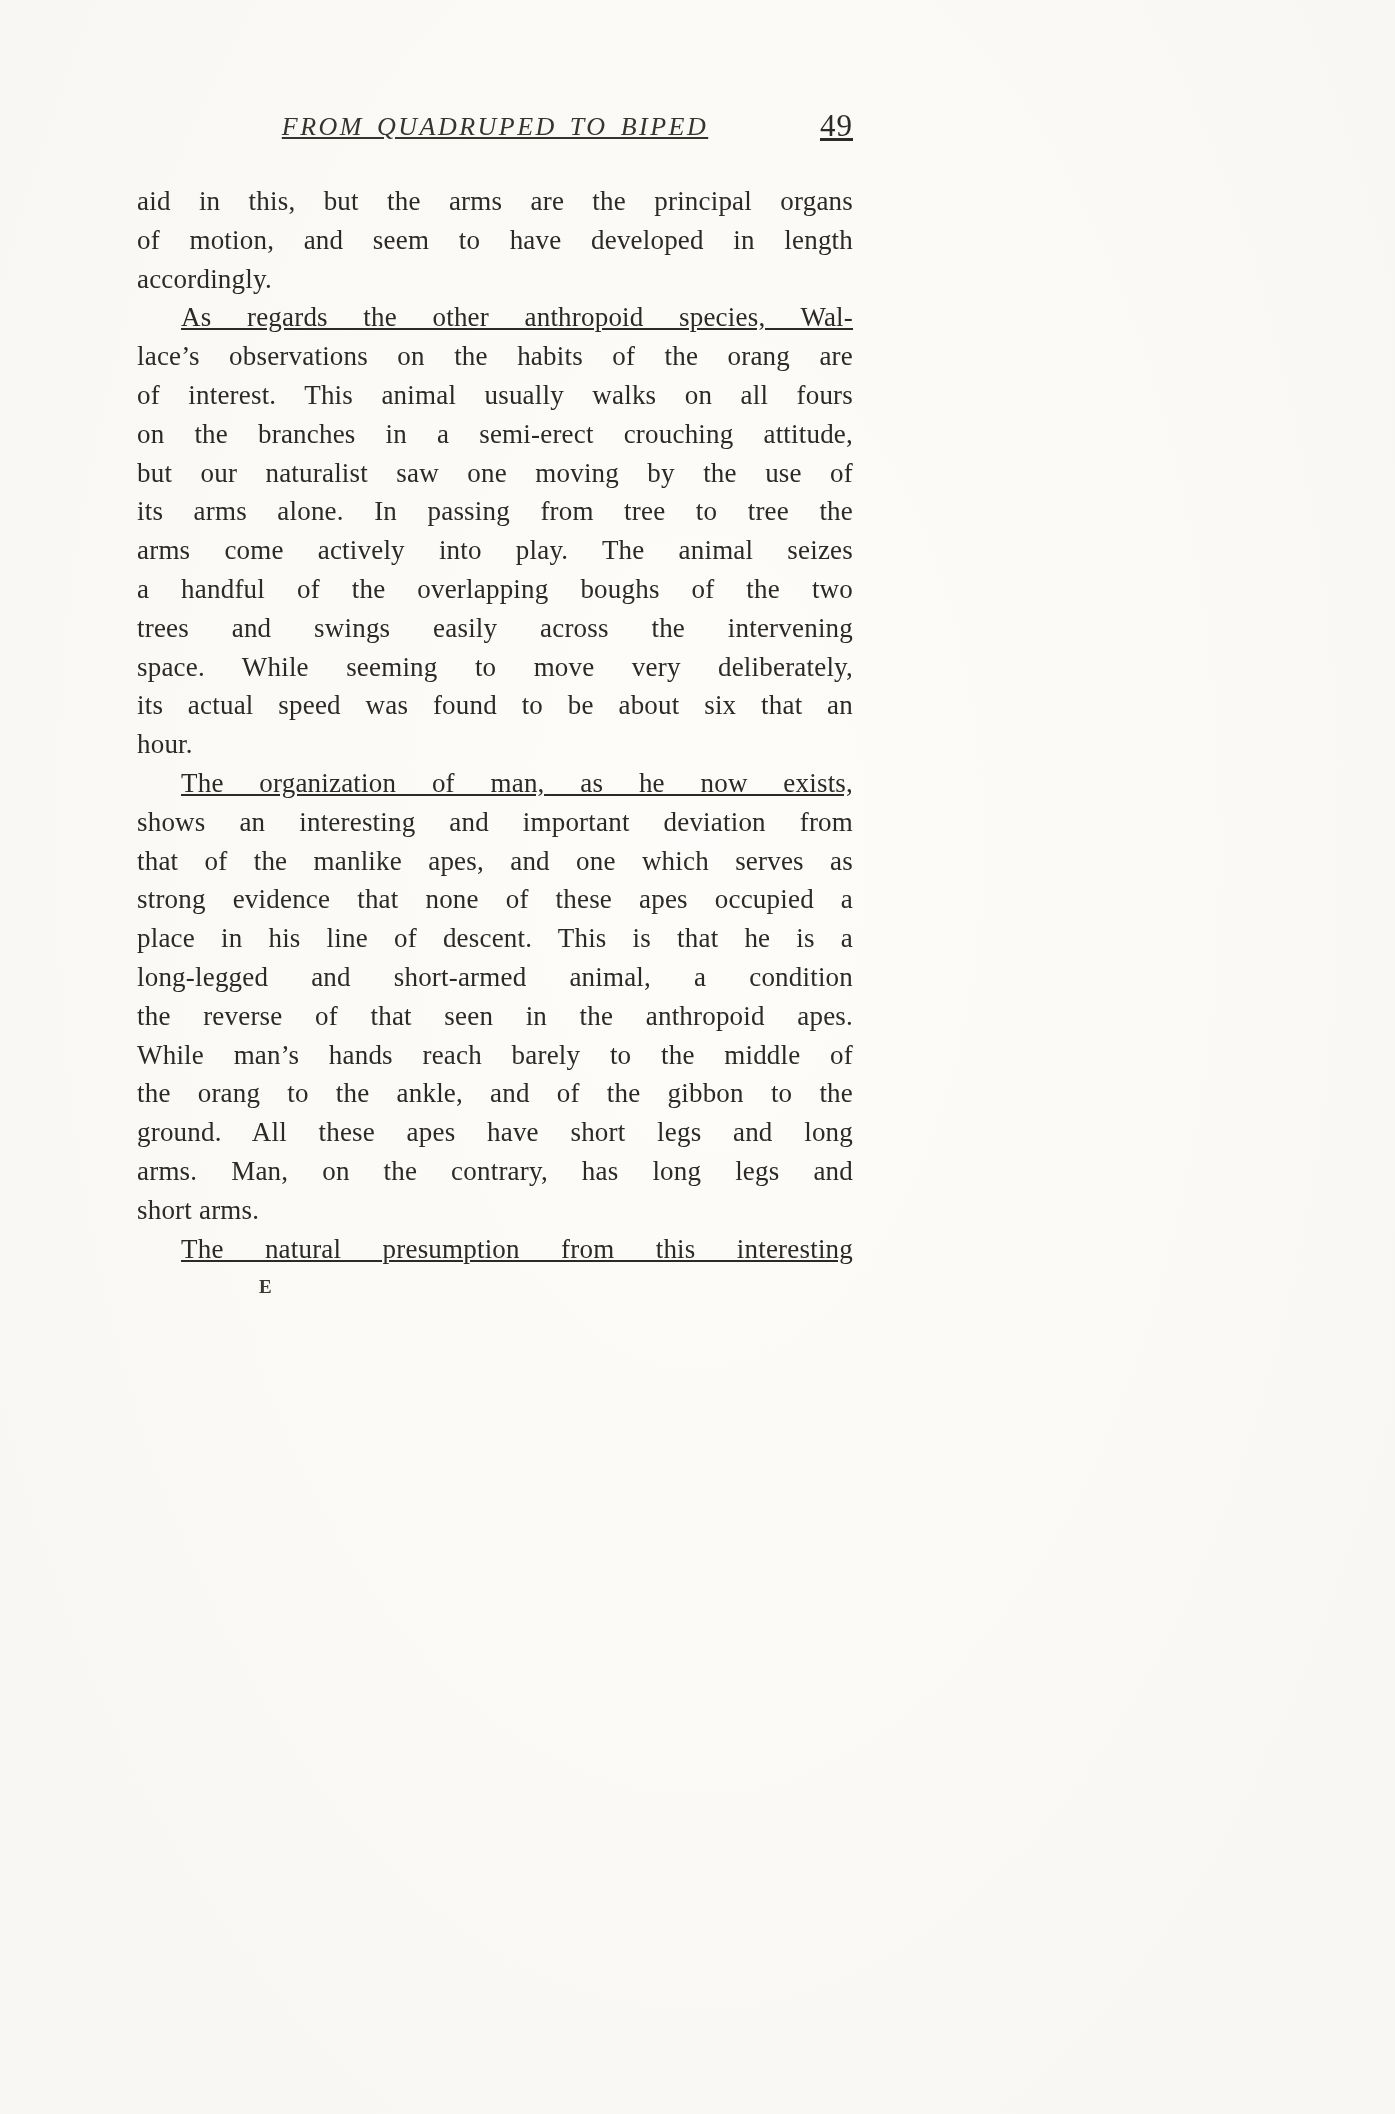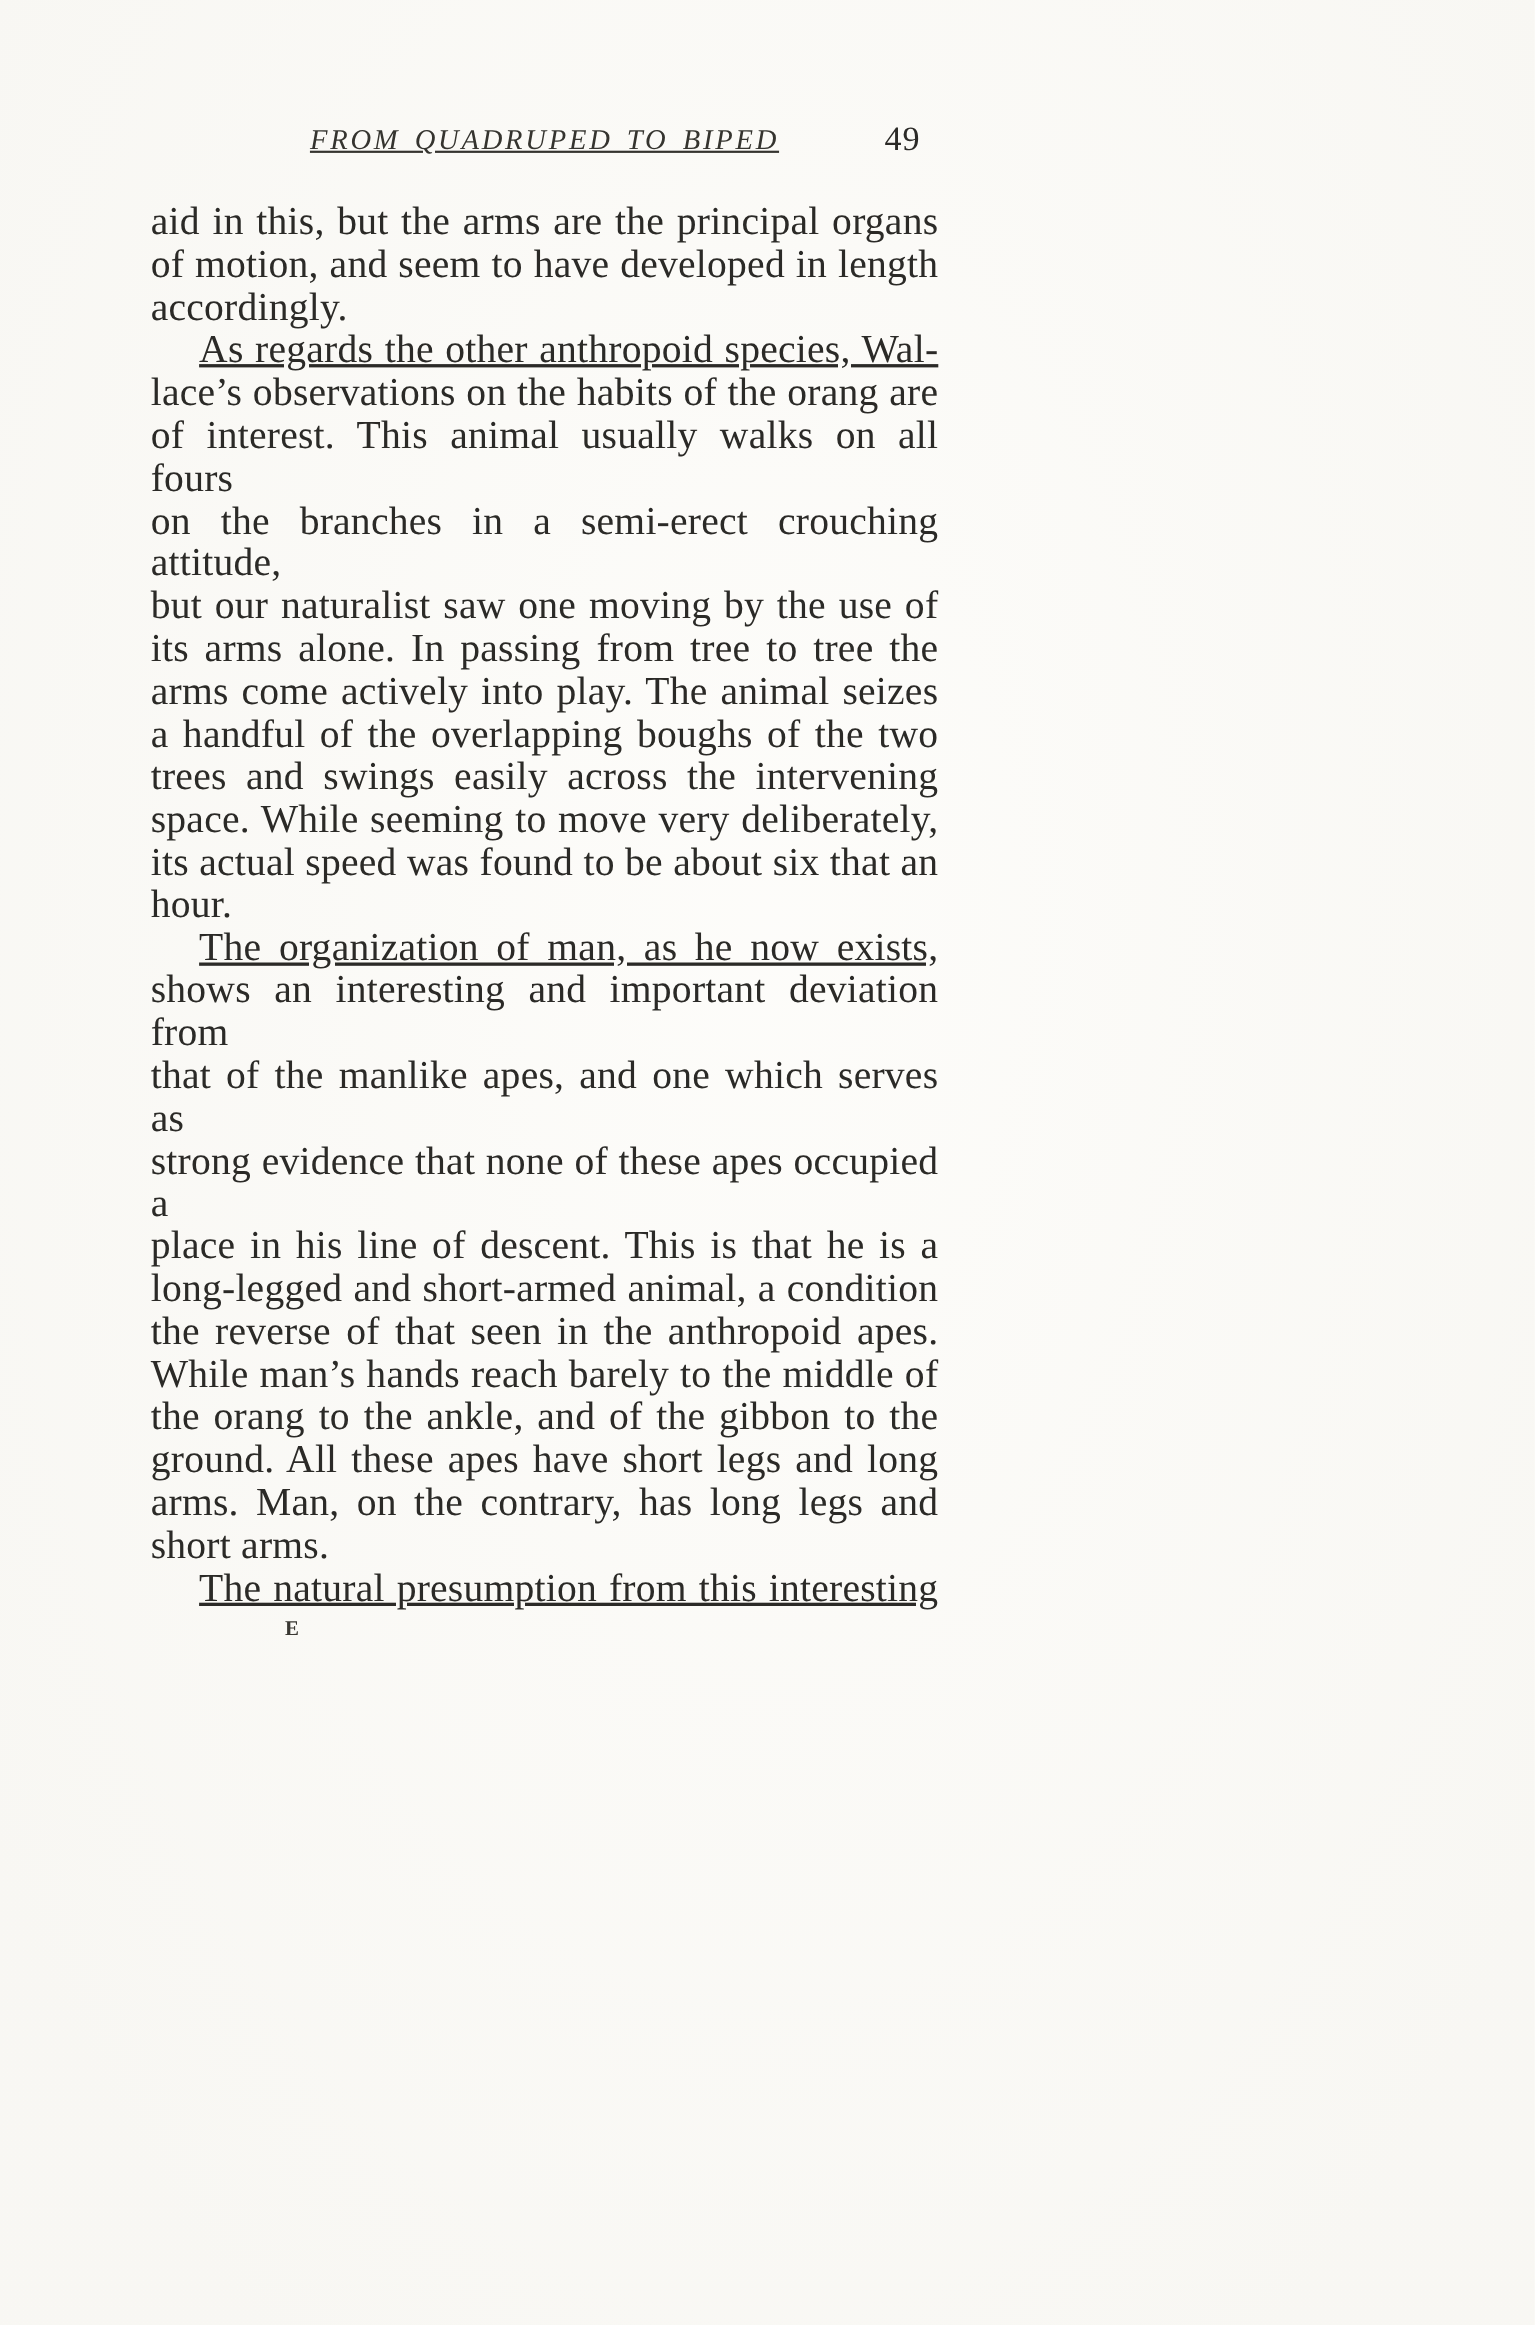--- a/index.html
+++ b/index.html
@@ -38,28 +38,29 @@
     text-align: center;
     font-style: italic;
     font-size: 26px;
     letter-spacing: 2.5px;
     word-spacing: 4px;
     color: #35342f;
     text-decoration: underline;
   }
   .page-number {
     position: absolute;
-    right: 16px;
+    right: 0;
     top: -4px;
     font-size: 31px;
     letter-spacing: 1px;
     color: #2b2a27;
+    text-decoration: underline;
   }
   .body-text .line {
-    font-size: 36px;
+    font-size: 27px;
     line-height: 38.8px;
     letter-spacing: 0.2px;
     text-align: justify;
     text-align-last: justify;
     -moz-text-align-last: justify;
   }
   .body-text .line.last {
     text-align-last: left;
     -moz-text-align-last: left;
   }

